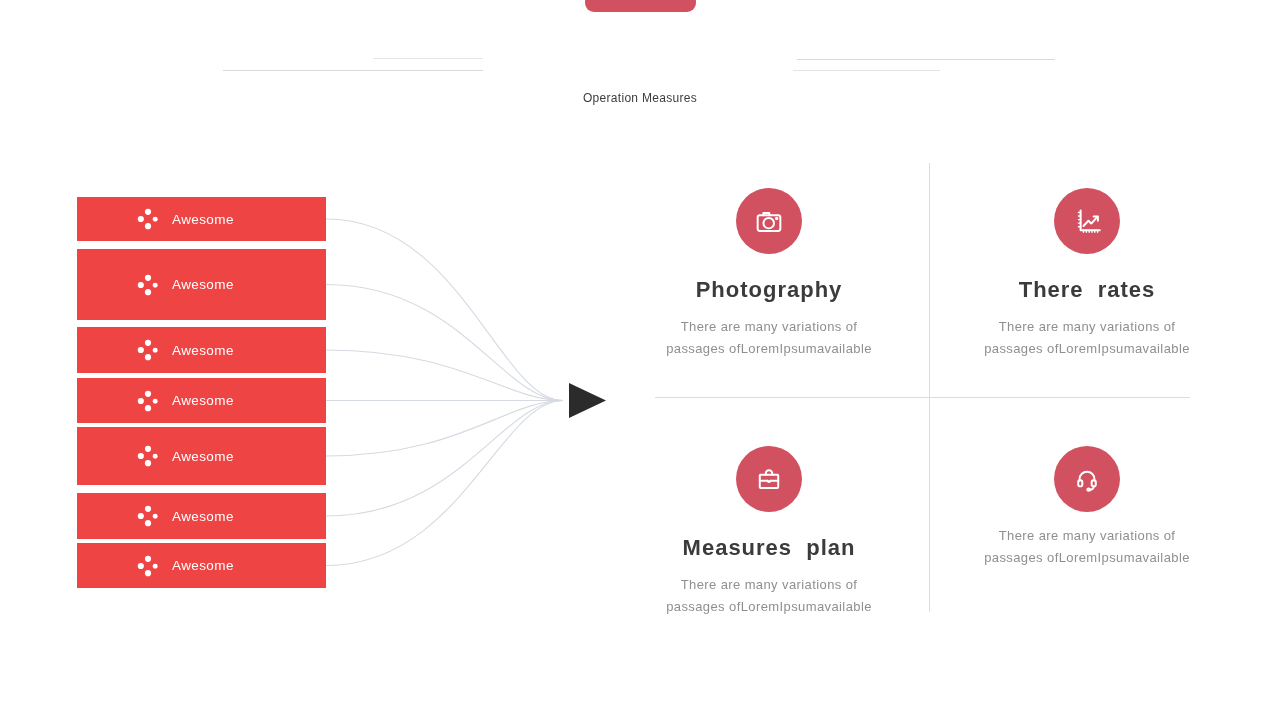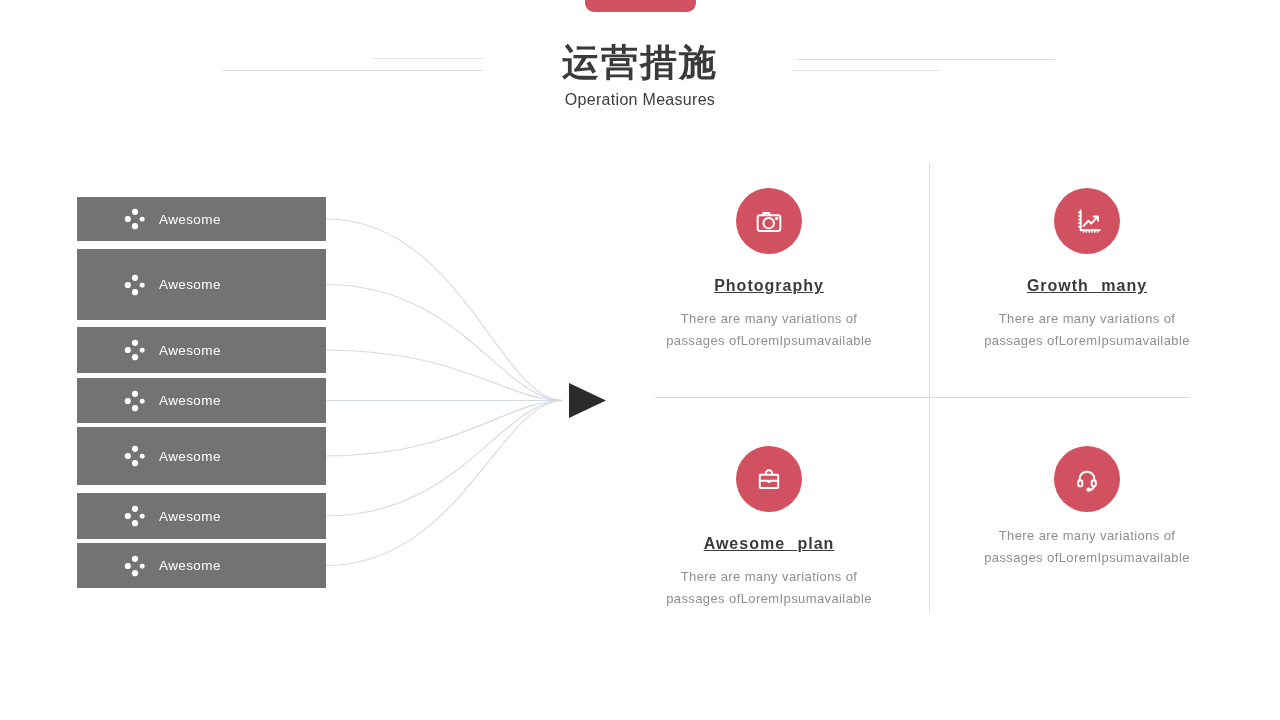--- a/index.html
+++ b/index.html
@@ -6,29 +6,29 @@
   .slide{
     position:relative;width:1280px;height:720px;background:#ffffff;
     overflow:hidden;font-family:"Liberation Sans",sans-serif;
   }
   
   .pill{position:absolute;left:585px;top:-7px;width:111px;height:19px;
     background:#d25160;border-radius:9px;}
   .title{position:absolute;left:0;top:38px;width:1280px;text-align:center;
     font-size:37px;font-weight:bold;color:#3a3a3a;letter-spacing:2px;margin:0;}
   .subtitle{position:absolute;left:0;top:91px;width:1280px;text-align:center;
-    font-size:16px;color:#3d3d3d;margin:0;letter-spacing:.3px;}
+    font-size:12px;color:#3d3d3d;margin:0;letter-spacing:.3px;}
   .decor{position:absolute;height:1px;}
   .dl-top{left:373px;top:58px;width:110px;background:#e4e4e4;}
   .dl-bot{left:223px;top:70px;width:260px;background:#d9d9d9;}
   .dr-top{left:797px;top:59px;width:258px;background:#d9d9d9;}
   .dr-bot{left:793px;top:70px;width:147px;background:#e4e4e4;}
   
-  .bar{position:absolute;left:77px;width:249px;background:#737373;
-    display:flex;align-items:center;padding-left:47px;box-sizing:border-box;gap:13px;text-align:right;}
+  .bar{position:absolute;left:77px;width:249px;background:#ef4444;
+    display:flex;align-items:center;padding-left:60px;box-sizing:border-box;gap:13px;text-align:right;}
   .b1{top:197px;height:44px;}
   .b2{top:249px;height:71px;}
   .b3{top:327px;height:46px;}
   .b4{top:378px;height:45px;}
   .b5{top:427px;height:58px;}
   .b6{top:493px;height:46px;}
   .b7{top:543px;height:45px;}
   .bar-label{color:#ffffff;font-size:13.5px;letter-spacing:.4px;}
   .dots{width:22px;height:22px;flex:0 0 auto;}
   
@@ -39,32 +39,31 @@
   .hdivider{position:absolute;left:655px;top:397px;width:535px;height:1px;background:#dcdcdc;}
   .feature{position:absolute;width:330px;text-align:center;}
   .f1{left:604px;top:188px;}
   .f2{left:922px;top:188px;}
   .f3{left:604px;top:446px;}
   .f4{left:922px;top:446px;}
   .circle{width:66px;height:66px;border-radius:50%;background:#d25160;
     margin:0 auto;display:flex;align-items:center;justify-content:center;}
   .circle svg{width:34px;height:34px;stroke:#ffffff;stroke-width:1.4;fill:none;
     stroke-linecap:round;stroke-linejoin:round;}
-  .feature h3{margin:23px 0 0 0;font-size:16px;font-weight:bold;color:#3b3b3b;
-    letter-spacing:1px;word-spacing:7px;text-decoration:underline;}
+  .feature h3{margin:23px 0 0 0;font-size:22px;font-weight:bold;color:#3b3b3b;
+    letter-spacing:1px;word-spacing:7px;}
   .feature .desc{margin:13px 0 0 0;font-size:13px;color:#8f8f8f;
     line-height:22px;letter-spacing:.4px;}
 </style>
 </head>
 <body>
 
 <div class="slide">
 
   <div class="pill"></div>
-  <h1 class="title">运营措施</h1>
   <p class="subtitle">Operation Measures</p>
   <div class="decor dl-top"></div>
   <div class="decor dl-bot"></div>
   <div class="decor dr-top"></div>
   <div class="decor dr-bot"></div>
 
   <div class="bar b1">
     <svg class="dots" viewBox="0 0 15 15">
         <g fill="#ffffff">
           <circle cx="7.5" cy="2.6" r="2.1"></circle>
@@ -175,37 +174,37 @@
   <div class="feature f2">
     <div class="circle">
       <svg viewBox="0 0 24 24">
         <path d="M7.5 4.5 V18.5 H21"></path>
         <path d="M7.5 6 h-1.5 M7.5 8.5 h-1.5 M7.5 11 h-1.5 M7.5 13.5 h-1.5 M7.5 16 h-1.5" stroke-width="1"></path>
         <path d="M9.5 18.5 v1.5 M11.5 18.5 v1.5 M13.5 18.5 v1.5 M15.5 18.5 v1.5 M17.5 18.5 v1.5 M19.5 18.5 v1.5" stroke-width="1"></path>
         <path d="M9.5 15.5 L13 11.8 L15 13.8 L19.3 9.1"></path>
         <path d="M16.7 8.8 H19.7 V11.8"></path>
       </svg>
     </div>
-    <h3>Growth many</h3>
+    <h3>There rates</h3>
     <p class="desc">
       <span>There are many variations of</span><br>
       <span>passages ofLoremIpsumavailable</span>
     </p>
   </div>
 
   <div class="feature f3">
     <div class="circle">
       <svg viewBox="0 0 24 24">
         <path d="M9.7 9 V8.2 a2.3 2.3 0 0 1 4.6 0 V9"></path>
         <rect x="5.5" y="9" width="13" height="9.3" rx="0.6"></rect>
         <path d="M5.5 13.2 H11.1 M12.9 13.2 H18.5"></path>
         <path d="M11.1 13.2 a0.9 0.9 0 0 0 1.8 0"></path>
       </svg>
     </div>
-    <h3>Awesome plan</h3>
+    <h3>Measures plan</h3>
     <p class="desc">
       <span>There are many variations of</span><br>
       <span>passages ofLoremIpsumavailable</span>
     </p>
   </div>
 
   <div class="feature f4">
     <div class="circle">
       <svg viewBox="0 0 24 24">
         <path d="M6.8 13.2 V12 a5.2 5.2 0 0 1 10.4 0 v1.2"></path>

